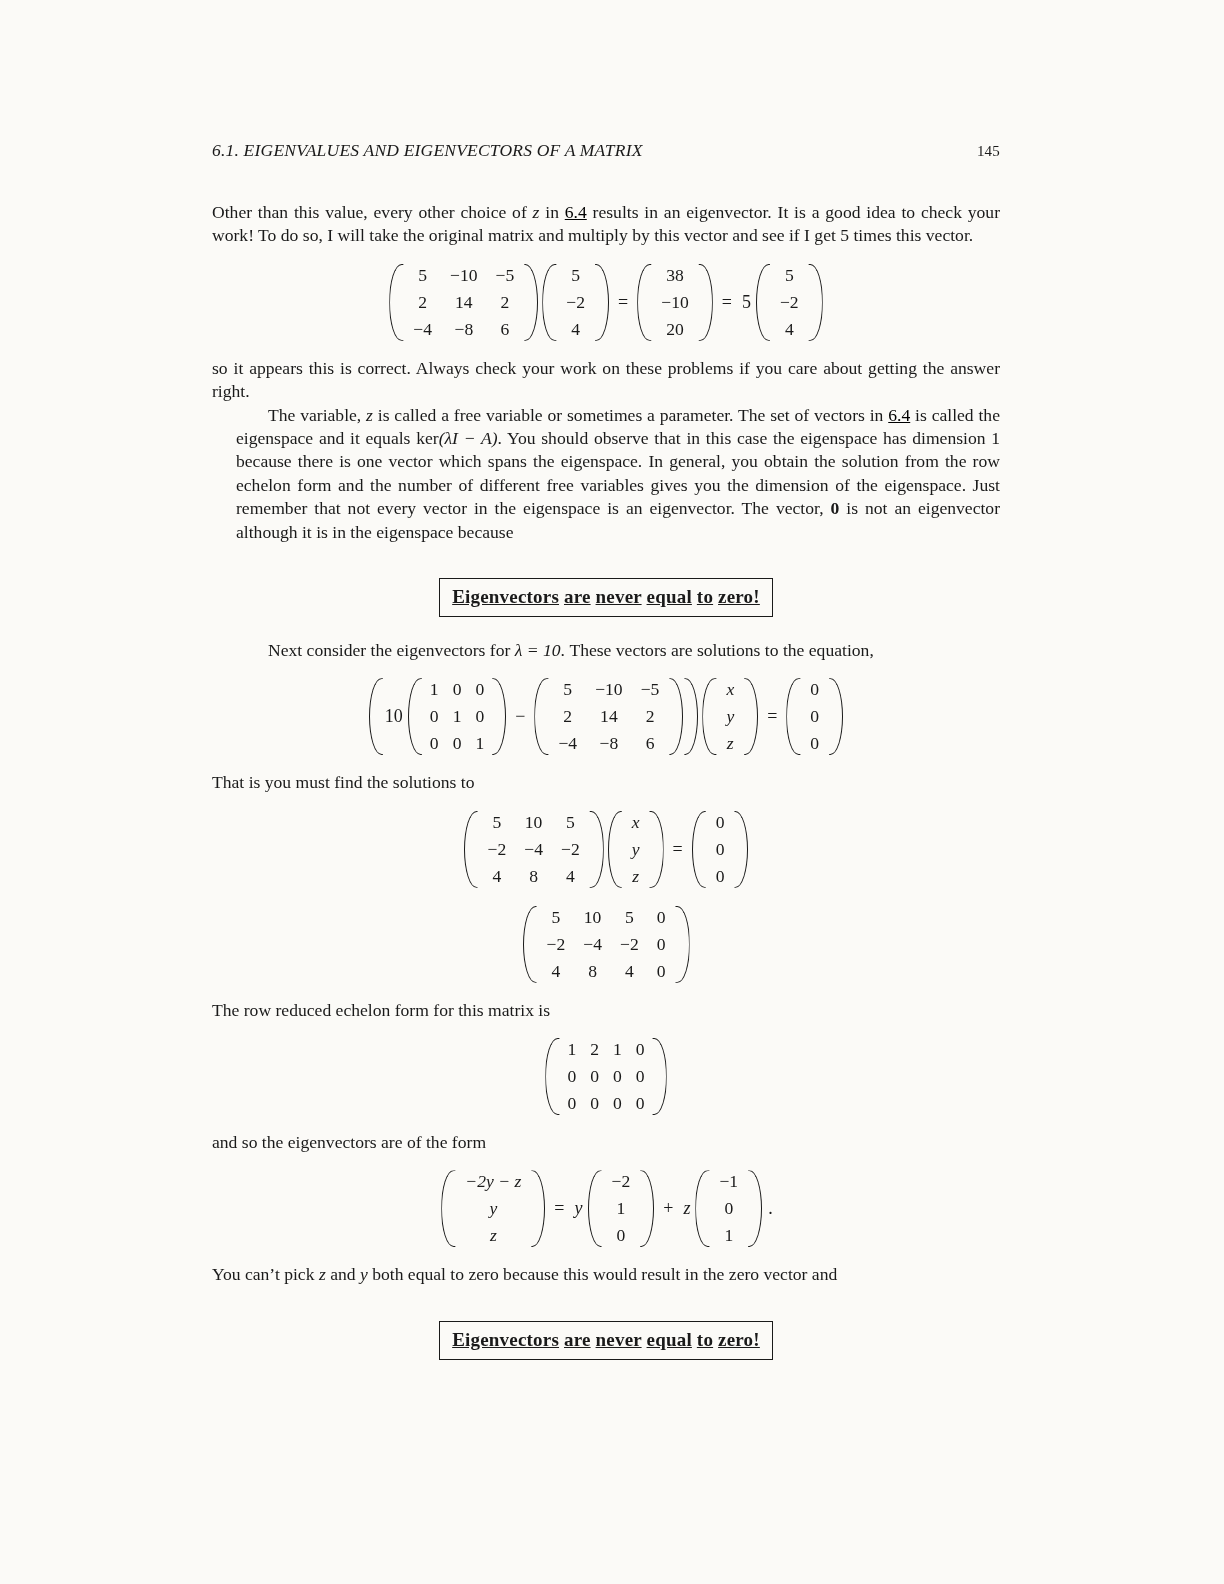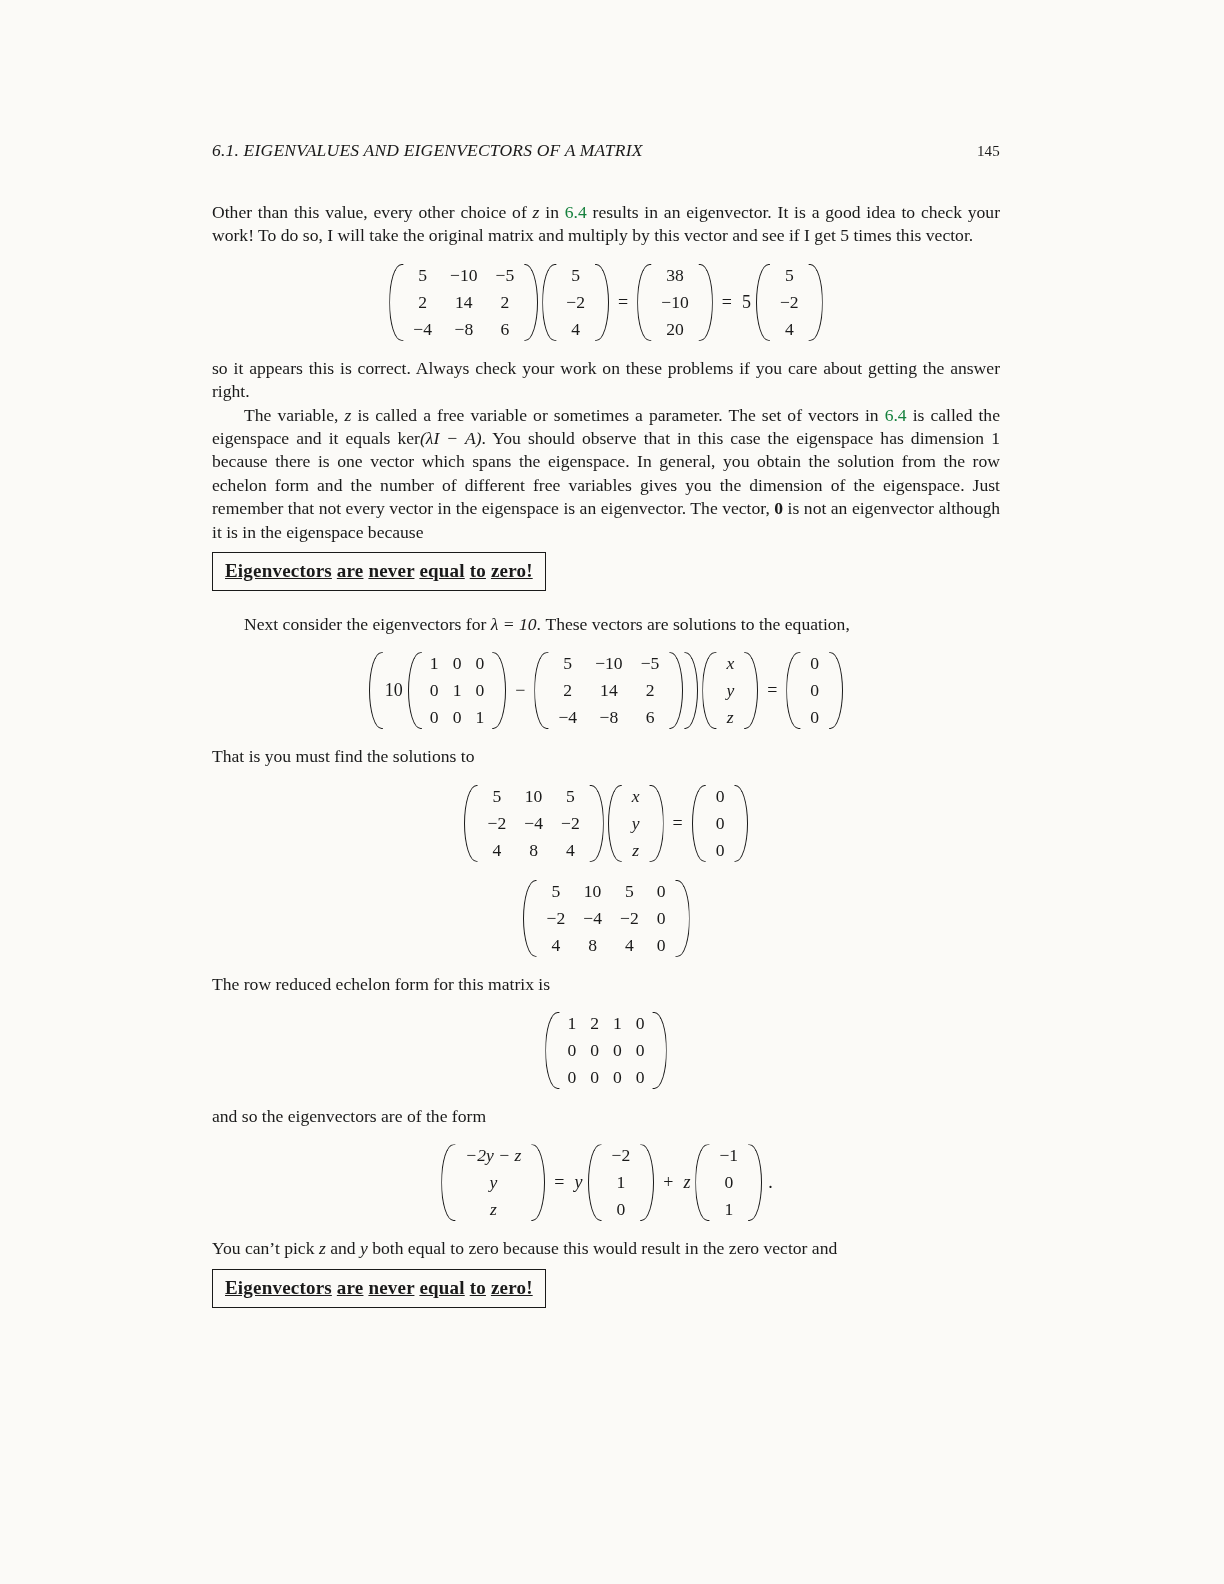--- a/index.html
+++ b/index.html
@@ -47,22 +47,22 @@
     font-size: 15px;
   }
   
   p {
     margin: 0;
     font-size: 17.6px;
     line-height: 1.33;
     text-align: justify;
     text-justify: inter-word;
   }
-  p.indent { text-indent: 32px; }
-  .ref { color: #15803d; }
+  p.indent { text-indent: 32px; margin-left: 24px; }
+  .ref { color: #000000; text-decoration: underline; }
   .it { font-style: italic; }
   .bf { font-weight: bold; }
   
   .mathrow {
     display: flex;
     align-items: center;
     justify-content: center;
     gap: 0px;
     margin: 14px 0 14px 0;
     font-size: 17.6px;
@@ -119,22 +119,22 @@
     padding: 3px 9px;
     font-size: 17.6px;
     font-family: "Liberation Serif", serif;
     white-space: nowrap;
   }
   table.mgrid.narrow td { padding: 3px 7px; }
   table.mgrid td.ital { font-style: italic; }
   
   .slogan-wrap {
     display: flex;
-    justify-content: flex-start;
-    margin: 8px 0 22px 0;
+    justify-content: center;
+    margin: 34px 0 22px 0;
   }
   .slogan {
     border: 1.2px solid #1a1a1a;
     padding: 7px 12px 8px 12px;
     font-size: 19px;
     font-weight: bold;
     letter-spacing: 0.2px;
     background: #fbfaf7;
   }
   .slogan .u { text-decoration: underline; }

